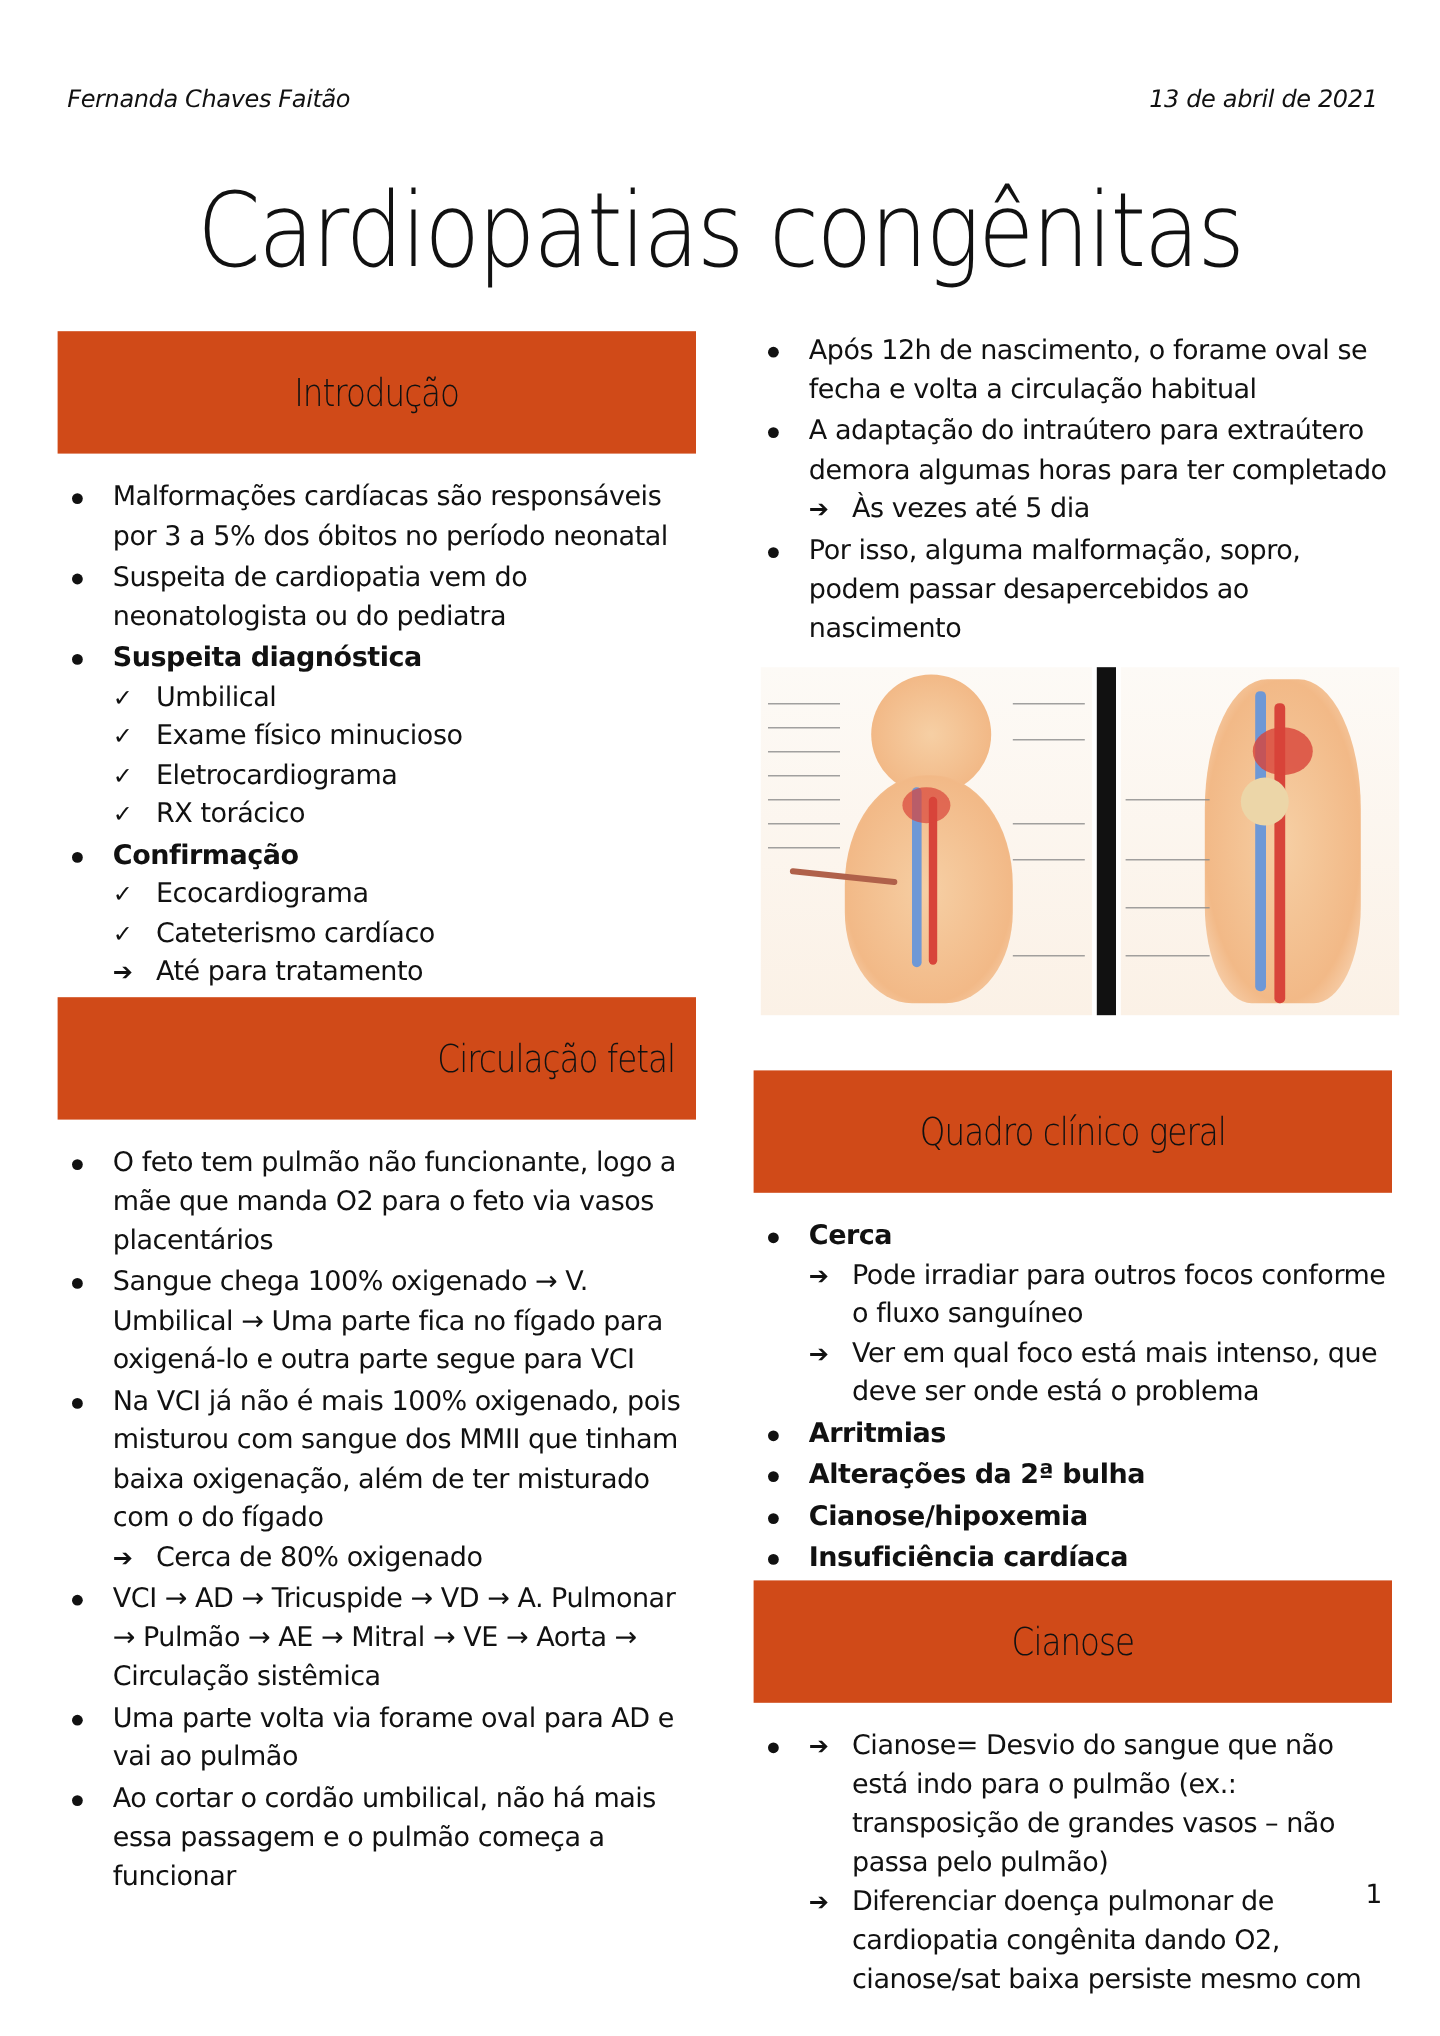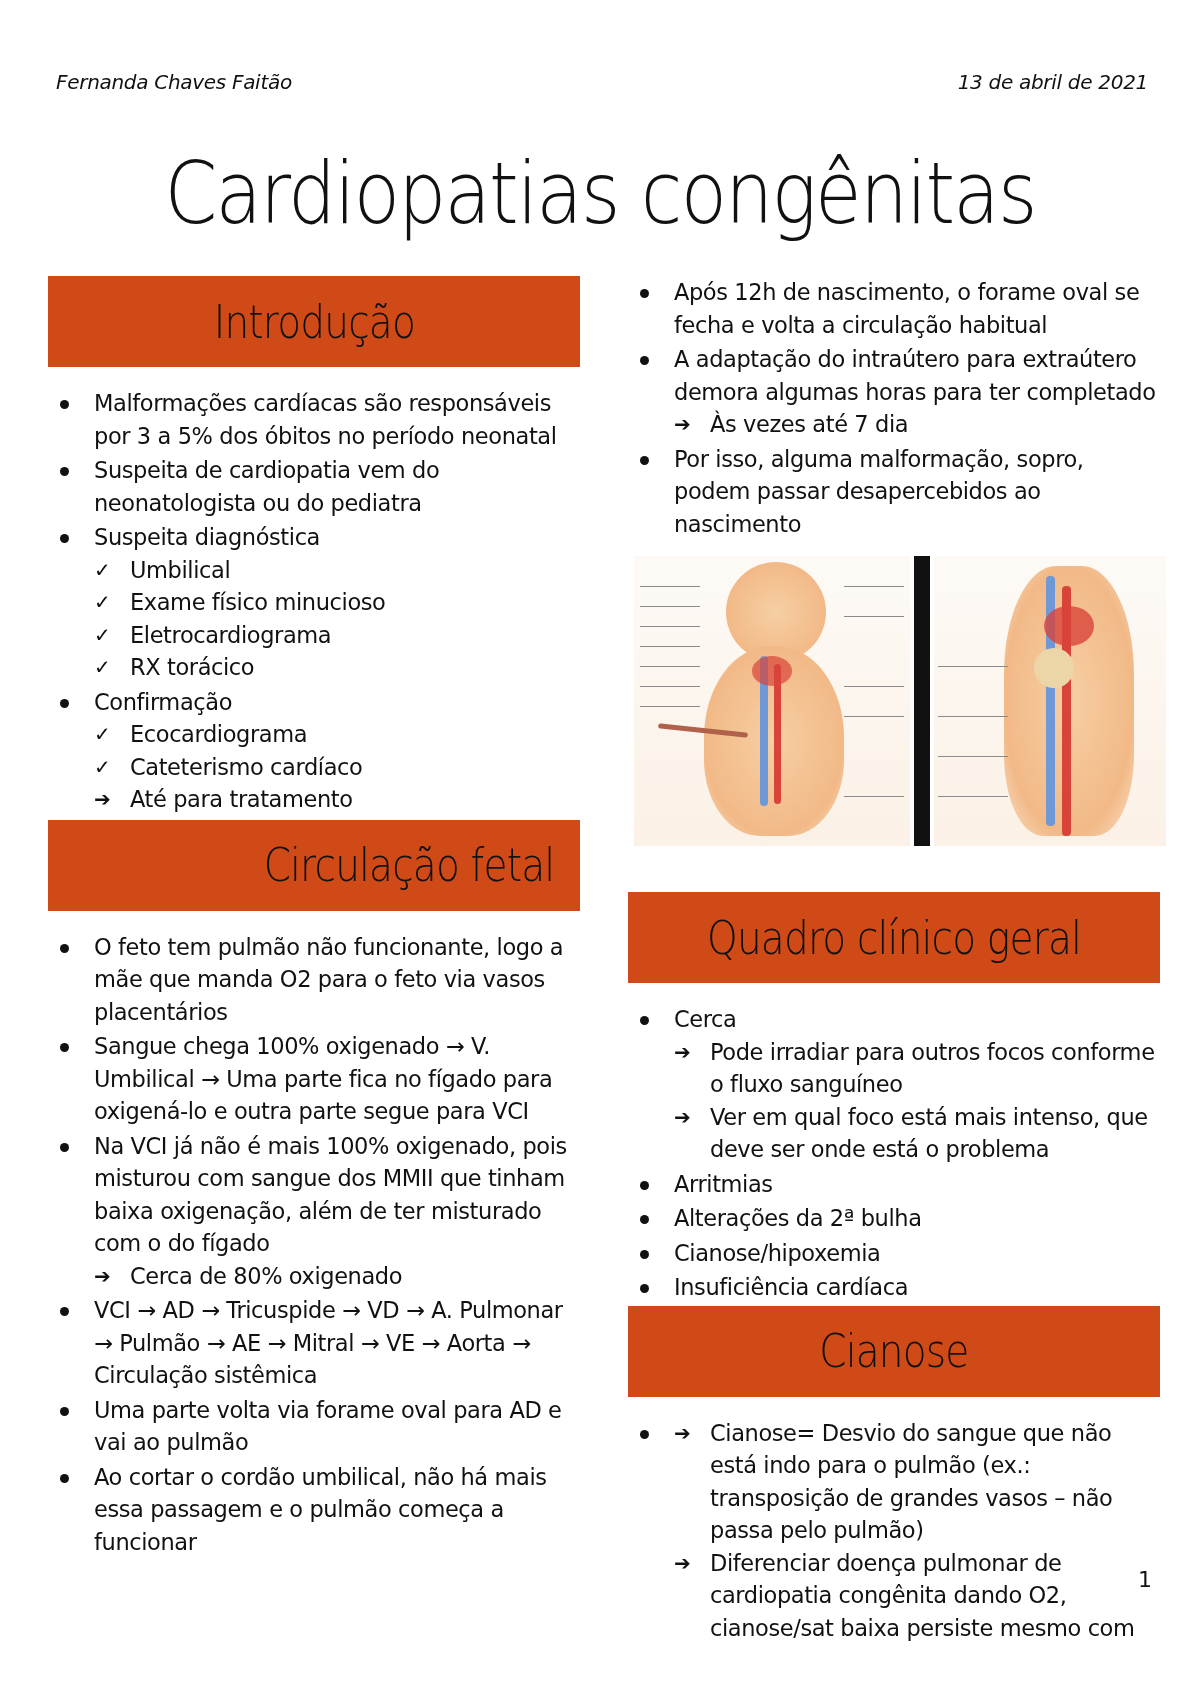--- a/index.html
+++ b/index.html
@@ -23,41 +23,41 @@
       font-weight: 200; font-size: 86px; letter-spacing: -2px;
       transform: scaleX(0.88);
       color: #111;
       line-height: 1;
     }
     .col { position: absolute; }
     .col-left { left: 48px; top: 276px; width: 532px; }
     .col-right { left: 628px; top: 276px; width: 532px; }
     .section-header {
       background: #D04A18;
-      height: 91px;
+      height: 102px;
       display: flex; align-items: center; justify-content: center;
       font-family: "DejaVu Sans", sans-serif;
-      font-weight: 200; font-size: 46px; color: #111;
+      font-weight: 200; font-size: 32px; color: #111;
       letter-spacing: -1px;
     }
     .section-header span { display: inline-block; transform: scaleX(0.85); }
     ul.bullets { list-style: none; padding-top: 20px; }
     ul.bullets > li {
       position: relative;
       padding-left: 46px;
       font-size: 22.5px; line-height: 32.5px;
       letter-spacing: -0.4px;
       margin-bottom: 2px;
     }
     ul.bullets > li::before {
       content: "";
       position: absolute; left: 12px; top: 13px;
       width: 9px; height: 9px; border-radius: 50%; background: #111;
     }
-    ul.bullets > li.bold > .li-text { font-weight: normal; }
+    ul.bullets > li.bold > .li-text { font-weight: bold; }
     .sub {
       position: relative; padding-left: 36px;
       font-weight: normal;
     }
     .sub .glyph {
       position: absolute; left: 0; top: 0; width: 30px;
       font-size: 20px;
     }
     .figure {
       position: relative;
@@ -131,21 +131,21 @@
     <li><span class="li-text">Uma parte volta via forame oval para AD e vai ao pulmão</span></li>
     <li><span class="li-text">Ao cortar o cordão umbilical, não há mais essa passagem e o pulmão começa a funcionar</span></li>
   </ul>
 </div>
 
 <div class="col col-right">
   <ul class="bullets" style="padding-top:0;">
     <li><span class="li-text">Após 12h de nascimento, o forame oval se fecha e volta a circulação habitual</span></li>
     <li>
       <span class="li-text">A adaptação do intraútero para extraútero demora algumas horas para ter completado</span>
-      <div class="sub"><span class="glyph">➔</span><span>Às vezes até 7 dia</span></div>
+      <div class="sub"><span class="glyph">➔</span><span>Às vezes até 5 dia</span></div>
     </li>
     <li><span class="li-text">Por isso, alguma malformação, sopro, podem passar desapercebidos ao nascimento</span></li>
   </ul>
 
   <div class="figure" title="Ilustração anatômica da circulação fetal e pós-natal">
     <div class="fig-panel fig-left">
       <div class="body-shape" style="left:92px;top:6px;width:100px;height:100px;border-radius:50%;"></div>
       <div class="body-shape" style="left:70px;top:90px;width:140px;height:190px;"></div>
       <div class="vessel-blue" style="left:126px;top:100px;width:8px;height:150px;"></div>
       <div class="vessel-red" style="left:140px;top:108px;width:7px;height:140px;"></div>

